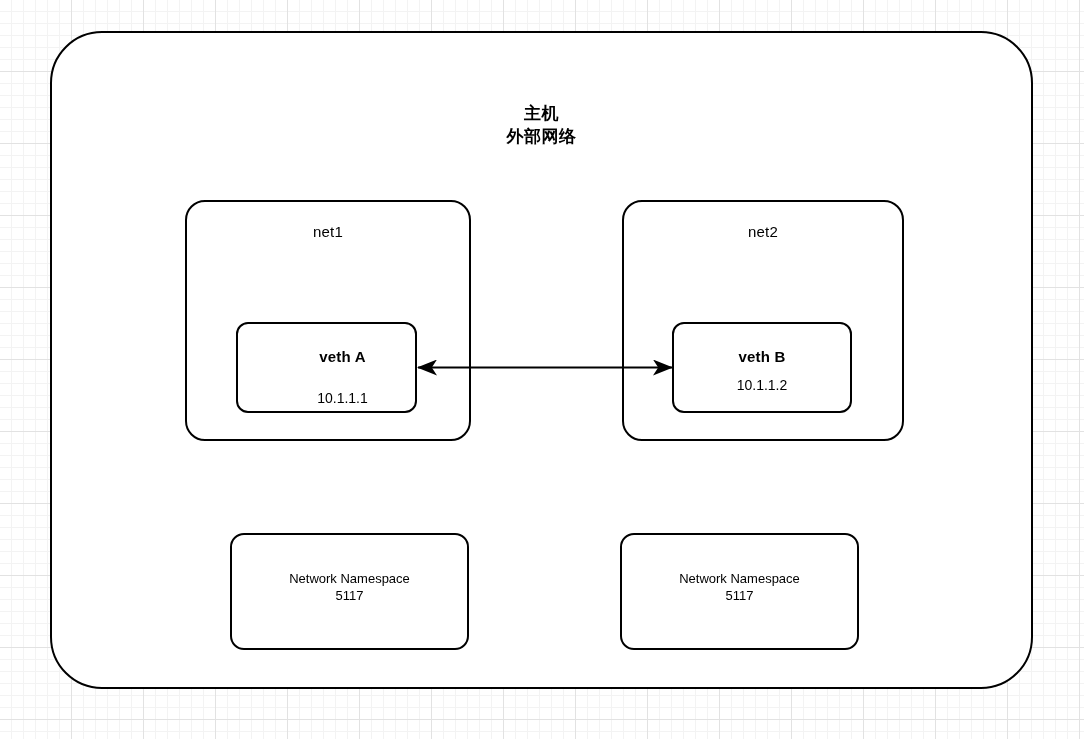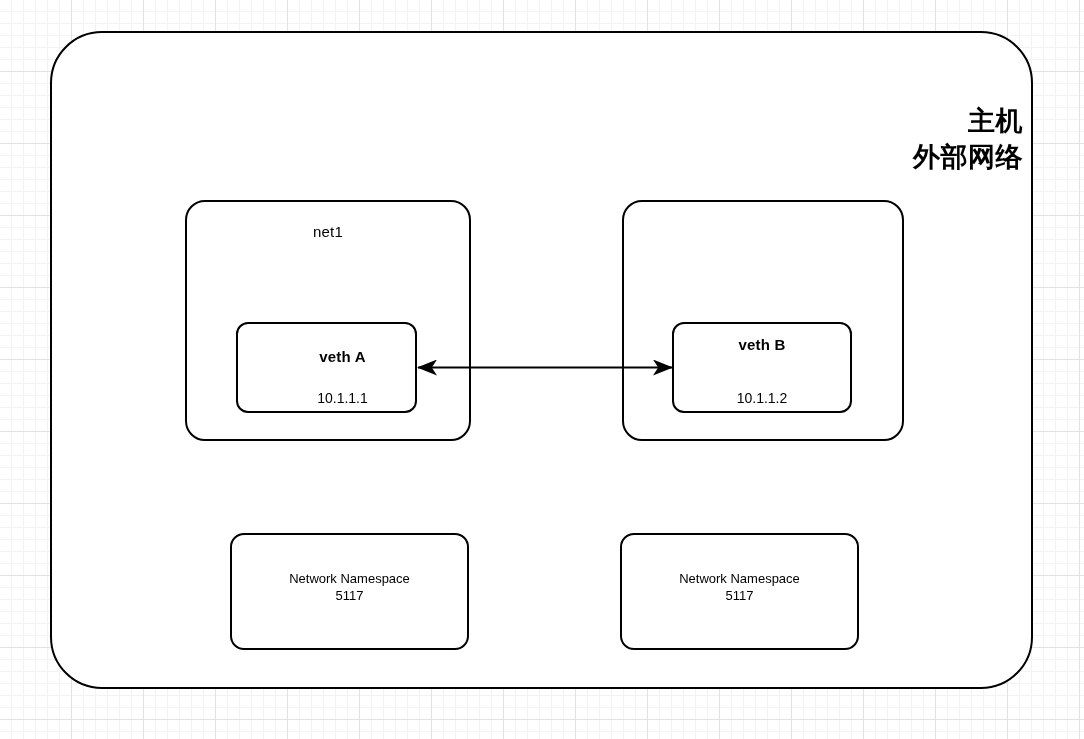--- a/index.html
+++ b/index.html
@@ -109,52 +109,51 @@
   .label {
     position: absolute;
     text-align: center;
     color: #000000;
     white-space: pre-line;
     line-height: 1.35;
     user-select: none;
   }
 
   #host-title {
-    left: 40px;
+    left: 50px;
     top: 103px;
     width: 983px;
-    font-size: 27px;
+    font-size: 17px;
     font-weight: bold;
     letter-spacing: 0.5px;
-    text-align: right;
   }
 
   .net-title {
     font-size: 15px;
     font-weight: normal;
     top: 222px;
     letter-spacing: 0.2px;
   }
   #net1-title { left: 185px; width: 286px; }
   #net2-title { left: 622px; width: 282px; }
 
   .veth-name {
     font-size: 15px;
     font-weight: bold;
     letter-spacing: 0.2px;
   }
   #veth-a-name { left: 236px; top: 347px; width: 181px; padding-left: 16px; }
-  #veth-b-name { left: 672px; top: 335px; width: 180px; }
+  #veth-b-name { left: 672px; top: 347px; width: 180px; }
 
   .veth-ip {
     font-size: 14px;
     font-weight: normal;
   }
   #veth-a-ip { left: 252px; top: 389px; width: 181px; }
-  #veth-b-ip { left: 672px; top: 389px; width: 180px; }
+  #veth-b-ip { left: 672px; top: 376px; width: 180px; }
 
   .ns-text {
     font-size: 13px;
     font-weight: normal;
     line-height: 1.33;
   }
   #ns-left-text  { left: 230px; top: 570px; width: 239px; }
   #ns-right-text { left: 620px; top: 570px; width: 239px; }
 
   
@@ -174,20 +173,21 @@
 
   <div class="box" id="host-container"></div>
 
   <div class="label" id="host-title">主机
 外部网络</div>
 
   <div class="box net-group" id="net1-group"></div>
   <div class="label net-title" id="net1-title">net1</div>
 
   <div class="box net-group" id="net2-group"></div>
+  <div class="label net-title" id="net2-title">net2</div>
 
   <div class="box veth-box" id="veth-a-box"></div>
   <div class="label veth-name" id="veth-a-name">veth A</div>
   <div class="label veth-ip" id="veth-a-ip">10.1.1.1</div>
 
   <div class="box veth-box" id="veth-b-box"></div>
   <div class="label veth-name" id="veth-b-name">veth B</div>
   <div class="label veth-ip" id="veth-b-ip">10.1.1.2</div>
 
   <svg id="veth-connector" viewBox="0 0 280 56">

